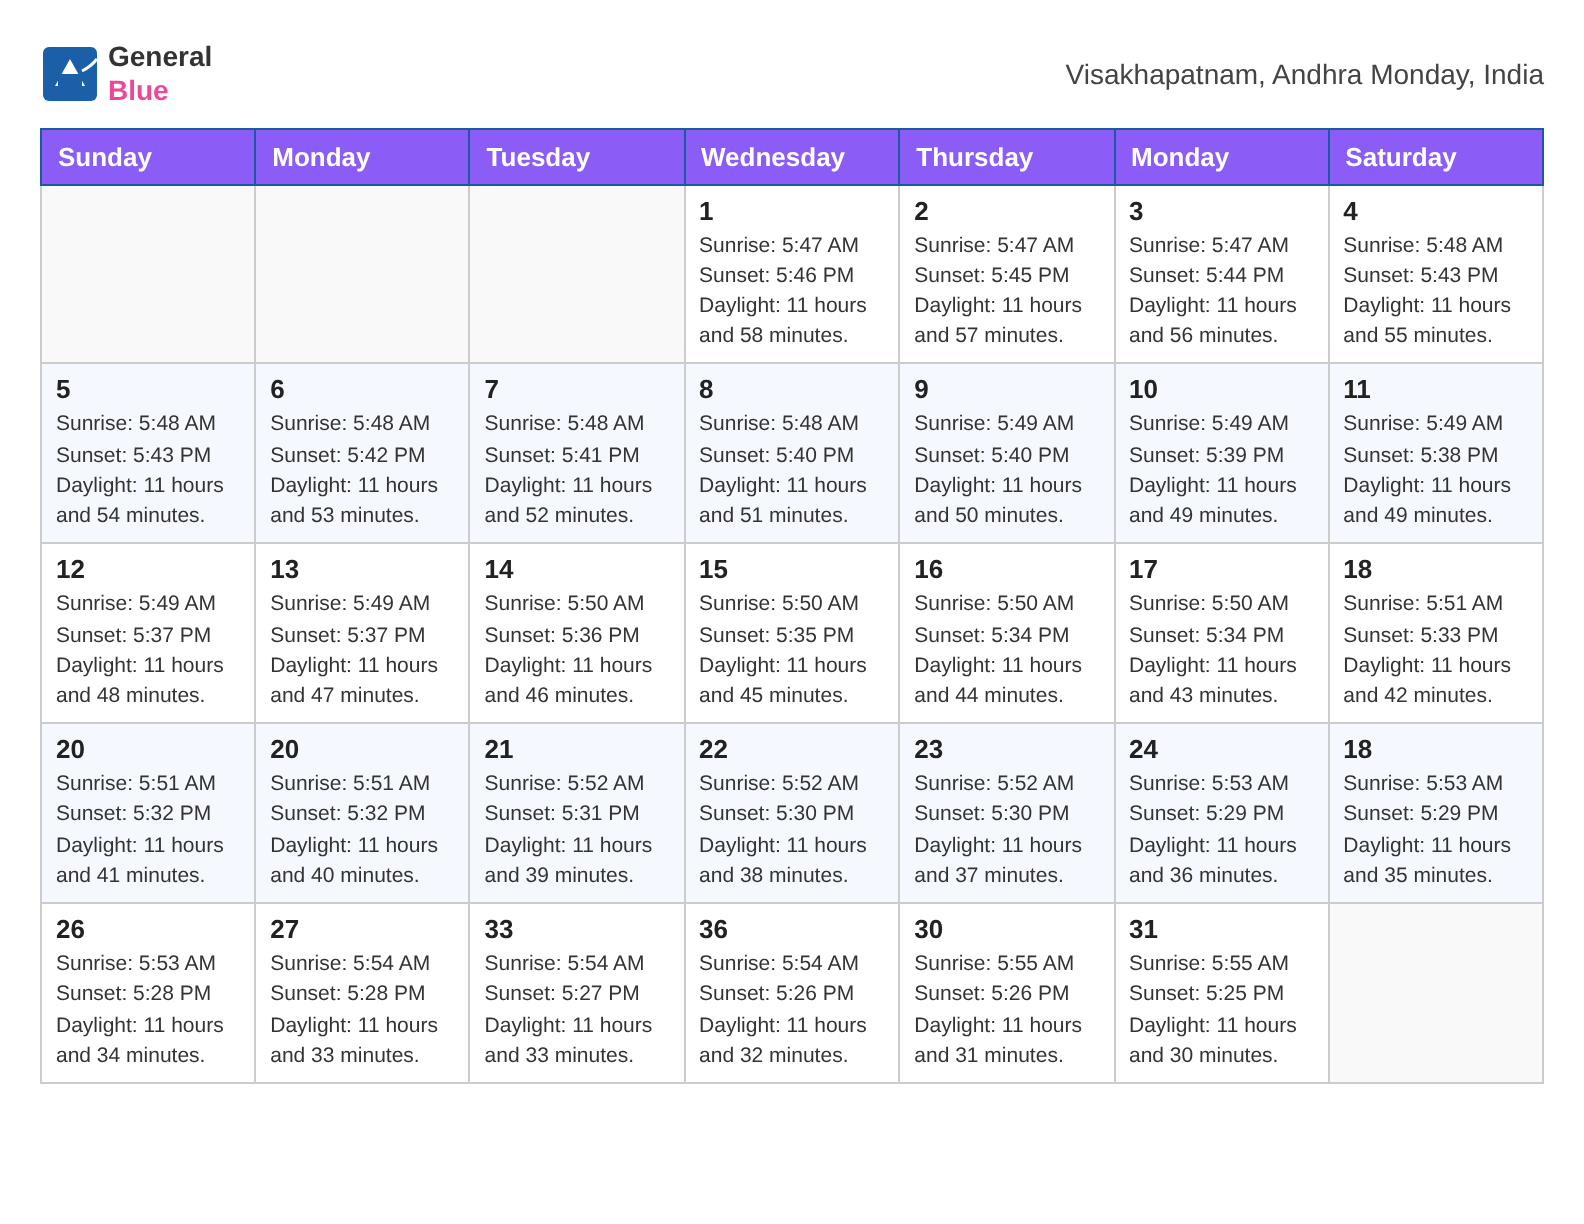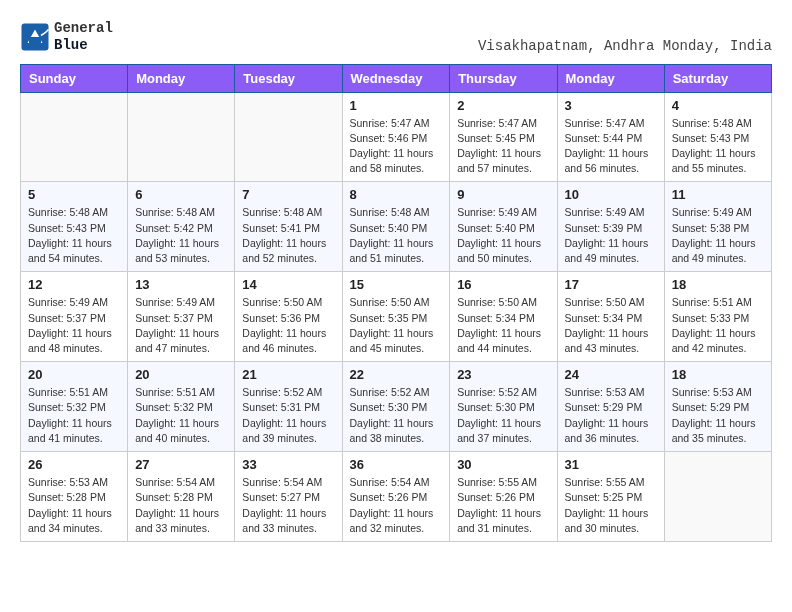--- a/index.html
+++ b/index.html
@@ -6,38 +6,37 @@
     body {
       font-family: Arial, sans-serif;
       background: #fff;
       width: 792px;
       min-height: 612px;
       padding: 20px;
     }
     .header {
       display: flex;
       justify-content: space-between;
-      align-items: flex-end;
+      align-items: center;
       margin-bottom: 10px;
-      font-family: Liberation Mono, monospace;
     }
     .logo {
       display: flex;
       align-items: center;
       gap: 4px;
     }
     .logo-text {
       display: flex;
       flex-direction: column;
       font-size: 14px;
       font-weight: bold;
       line-height: 1.2;
     }
     .logo-general { color: #333; }
-    .logo-blue { color: #0f172a; }
+    .logo-blue { color: #ec4899; }
     .logo-icon {
       width: 30px;
       height: 30px;
     }
     .title-block {
       text-align: right;
     }
     .month-title {
       font-size: 32px;
       font-weight: bold;

